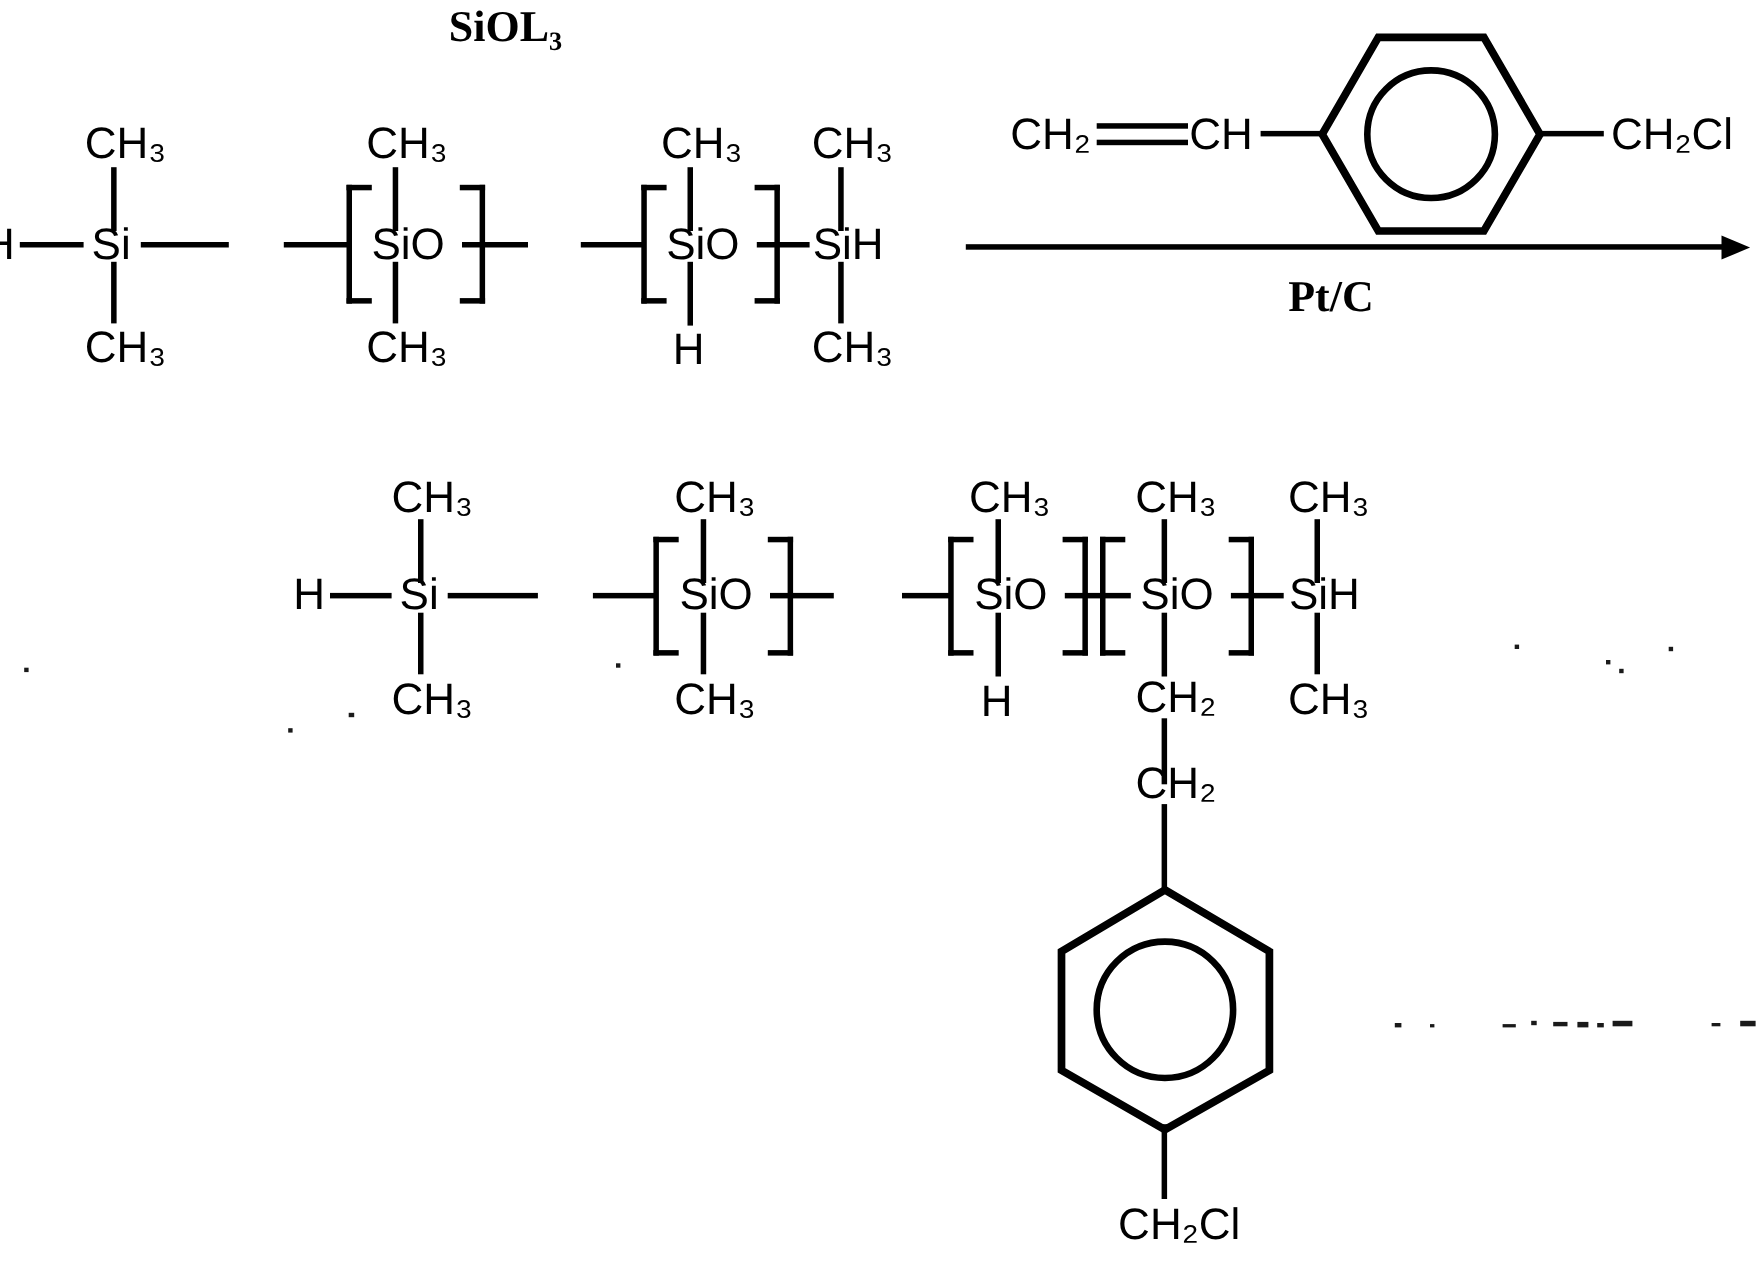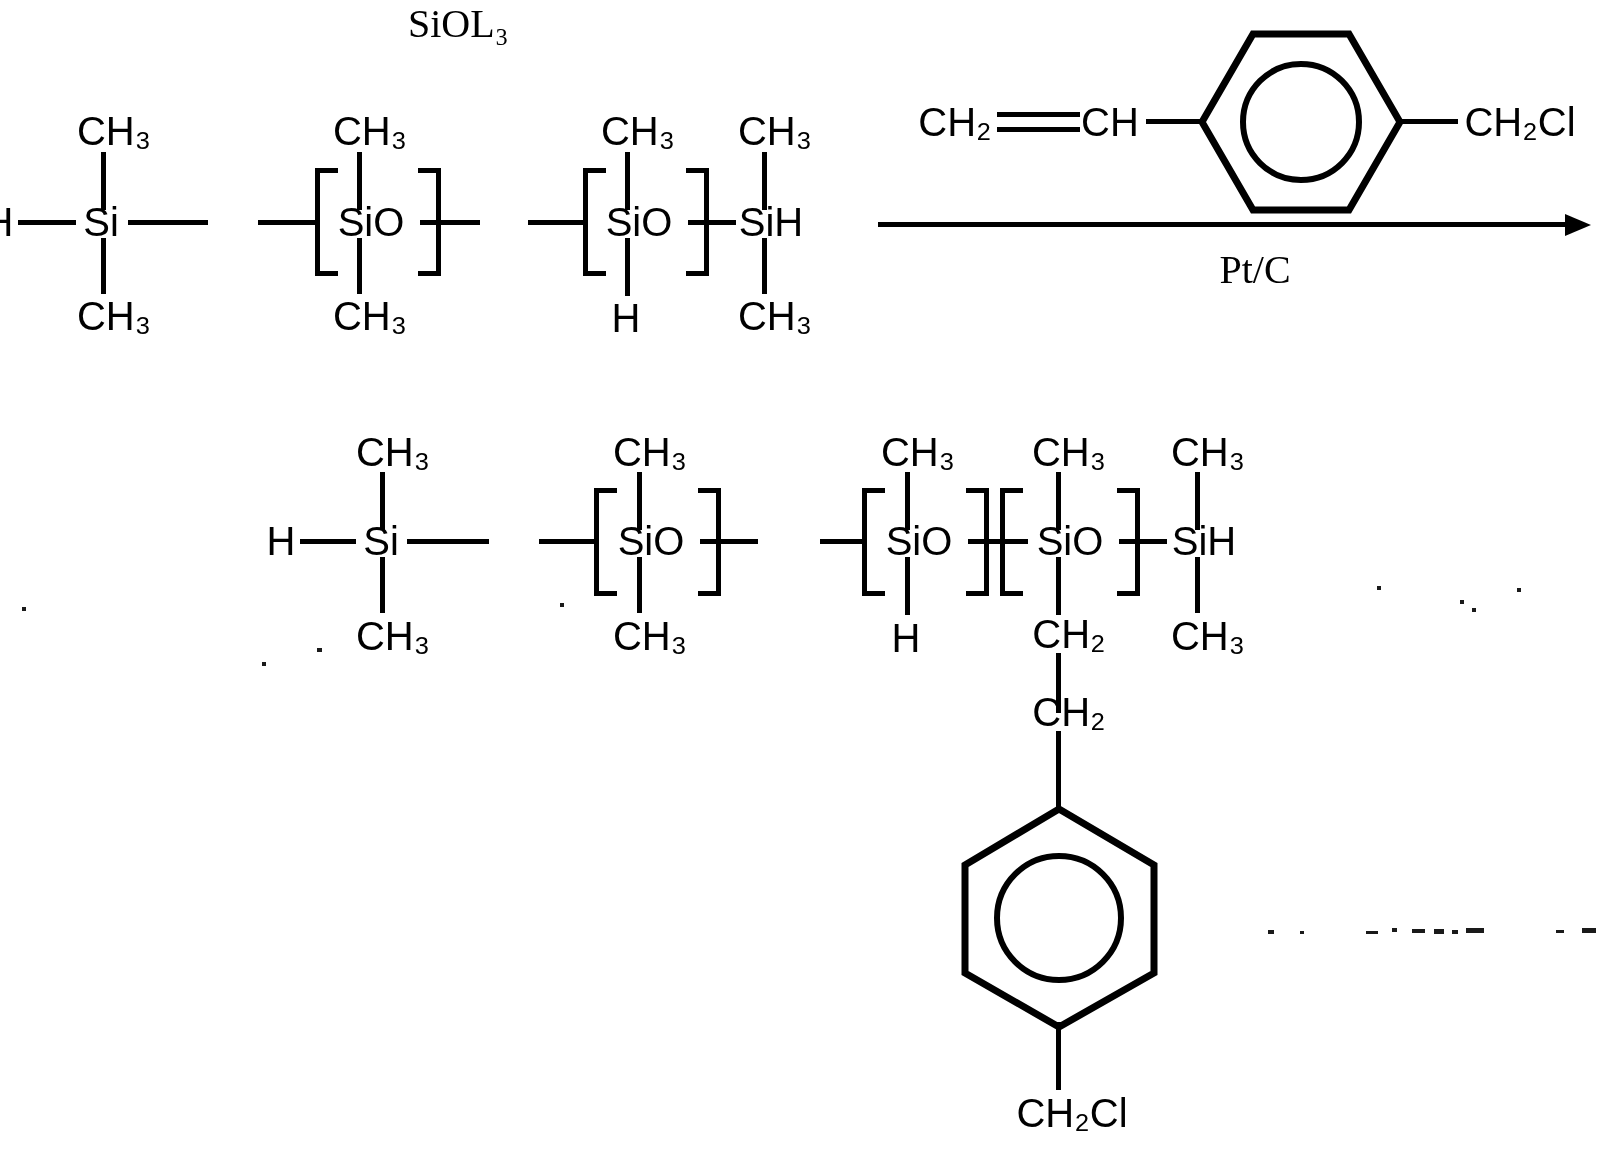--- a/index.html
+++ b/index.html
@@ -23,20 +23,21 @@
     font-family: "Liberation Sans", sans-serif;
     font-size: 40px;
     line-height: 1;
     white-space: nowrap;
     color: #000;
     letter-spacing: 0px;
   }
   .atom.center  { transform: translate(-50%, -50%); }
   .atom.serif {
     font-family: "Liberation Serif", serif;
+    font-weight: bold;
   }
   
   .bond {
     position: absolute;
     background: #000;
   }
   .bond.h { height: 5px; }
   .bond.v { width: 5px; }
   
   .bracket {
@@ -156,21 +157,21 @@
     </div>
 
     <div class="bond h" style="left:1398px; top:119px; width:60px;"></div>
 
     <div class="atom center" style="left:1520px; top:122px;">CH₂Cl</div>
   </div>
 
   <div>
     <div class="arrow-shaft" style="left:878px; top:222px; width:692px;"></div>
     <div class="arrow-head" style="left:1565px; top:214px;"></div>
-    <div class="atom center serif" style="left:1210px; top:270px; font-size:40px;margin-left:45px;">Pt/C</div>
+    <div class="atom center serif" style="left:1210px; top:270px; font-size:40px;">Pt/C</div>
   </div>
 
   <div>
     <div class="atom center" style="left:393px; top:452px;">CH₃</div>
     <div class="bond v" style="left:380px; top:472px; height:58px;"></div>
 
     <div class="atom center" style="left:281px; top:541px;">H</div>
     <div class="bond h" style="left:300px; top:539px; width:56px;"></div>
 
     <div class="atom center" style="left:381px; top:541px;">Si</div>

